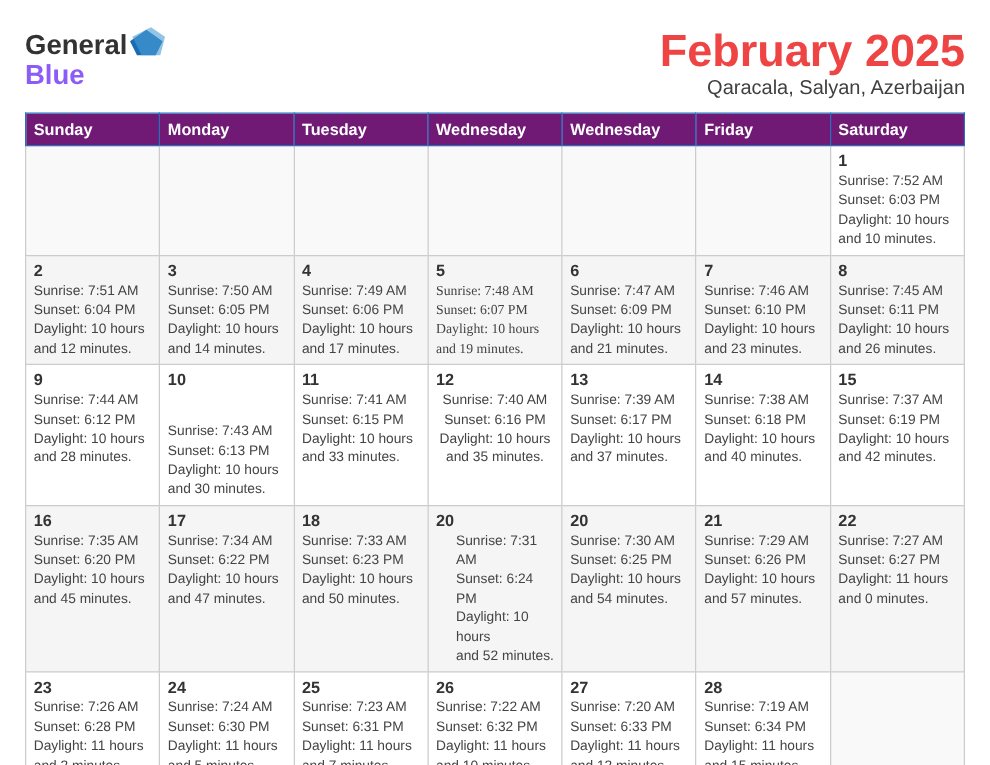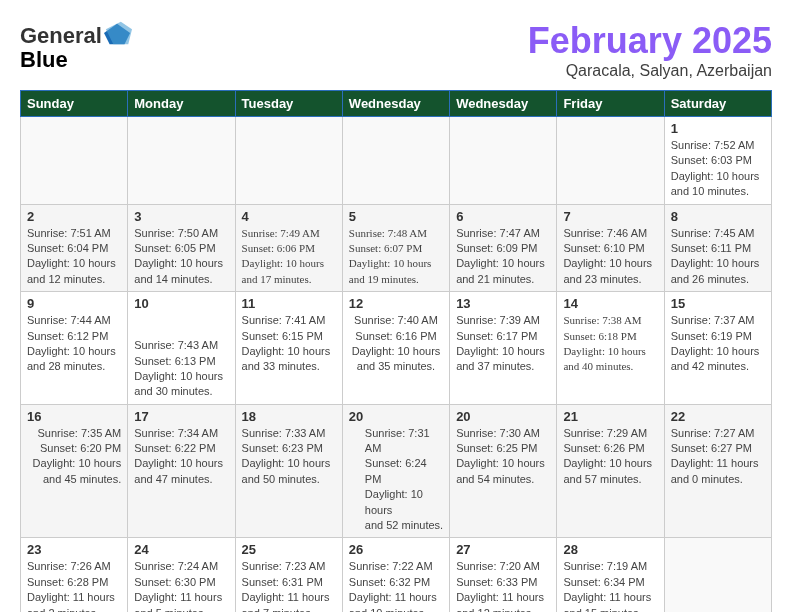--- a/index.html
+++ b/index.html
@@ -19,45 +19,45 @@
     .logo {
       display: flex;
       align-items: center;
     }
     .logo-text {
       font-size: 22px;
       font-weight: bold;
       line-height: 1.1;
     }
     .logo-general { color: #333; }
-    .logo-blue { color: #000000; }
+    .logo-blue { color: #8b5cf6; }
     .logo-icon {
       width: 28px;
       height: 28px;
       margin-left: 2px;
     }
     .title-block {
       text-align: right;
     }
     .month-title {
       font-size: 36px;
       font-weight: bold;
-      color: #8b5cf6;
+      color: #ef4444;
     }
     .location {
       font-size: 16px;
       color: #404040;
     }
     table {
       width: 100%;
       border-collapse: collapse;
       table-layout: fixed;
     }
     th {
-      background-color: #14532d;
+      background-color: #701a75;
       color: #fff;
       text-align: left;
       padding: 5px 6px;
       font-size: 13px;
       border: 1px solid #2a6ebb;
     }
     td {
       border: 1px solid #ccc;
       vertical-align: top;
       padding: 4px 6px;
@@ -144,21 +144,21 @@
         </td>
         <td>
           <span class="day-num">3</span>
           <div class="day-info" style="white-space: pre-line;">Sunrise: 7:50 AM
 Sunset: 6:05 PM
 Daylight: 10 hours
 and 14 minutes.</div>
         </td>
         <td>
           <span class="day-num">4</span>
-          <div class="day-info" style="white-space: pre-line; font-family: Liberation Serif, serif;">Sunrise: 7:49 AM
+          <div class="day-info" style="white-space: pre-line;">Sunrise: 7:49 AM
 Sunset: 6:06 PM
 Daylight: 10 hours
 and 17 minutes.</div>
         </td>
         <td>
           <span class="day-num">5</span>
           <div class="day-info" style="white-space: pre-line; font-family: Liberation Serif, serif;">Sunrise: 7:48 AM
 Sunset: 6:07 PM
 Daylight: 10 hours
 and 19 minutes.</div>
@@ -216,37 +216,37 @@
         </td>
         <td>
           <span class="day-num">13</span>
           <div class="day-info" style="white-space: pre-line;">Sunrise: 7:39 AM
 Sunset: 6:17 PM
 Daylight: 10 hours
 and 37 minutes.</div>
         </td>
         <td>
           <span class="day-num">14</span>
-          <div class="day-info" style="white-space: pre-line; font-family: Liberation Serif, serif;">Sunrise: 7:38 AM
+          <div class="day-info" style="white-space: pre-line;">Sunrise: 7:38 AM
 Sunset: 6:18 PM
 Daylight: 10 hours
 and 40 minutes.</div>
         </td>
         <td>
           <span class="day-num">15</span>
           <div class="day-info" style="white-space: pre-line;">Sunrise: 7:37 AM
 Sunset: 6:19 PM
 Daylight: 10 hours
 and 42 minutes.</div>
         </td>
       </tr>
       <tr>
         <td>
           <span class="day-num">16</span>
-          <div class="day-info" style="white-space: pre-line; text-align: right;">Sunrise: 7:35 AM
+          <div class="day-info" style="white-space: pre-line;">Sunrise: 7:35 AM
 Sunset: 6:20 PM
 Daylight: 10 hours
 and 45 minutes.</div>
         </td>
         <td>
           <span class="day-num">17</span>
           <div class="day-info" style="white-space: pre-line;">Sunrise: 7:34 AM
 Sunset: 6:22 PM
 Daylight: 10 hours
 and 47 minutes.</div>

